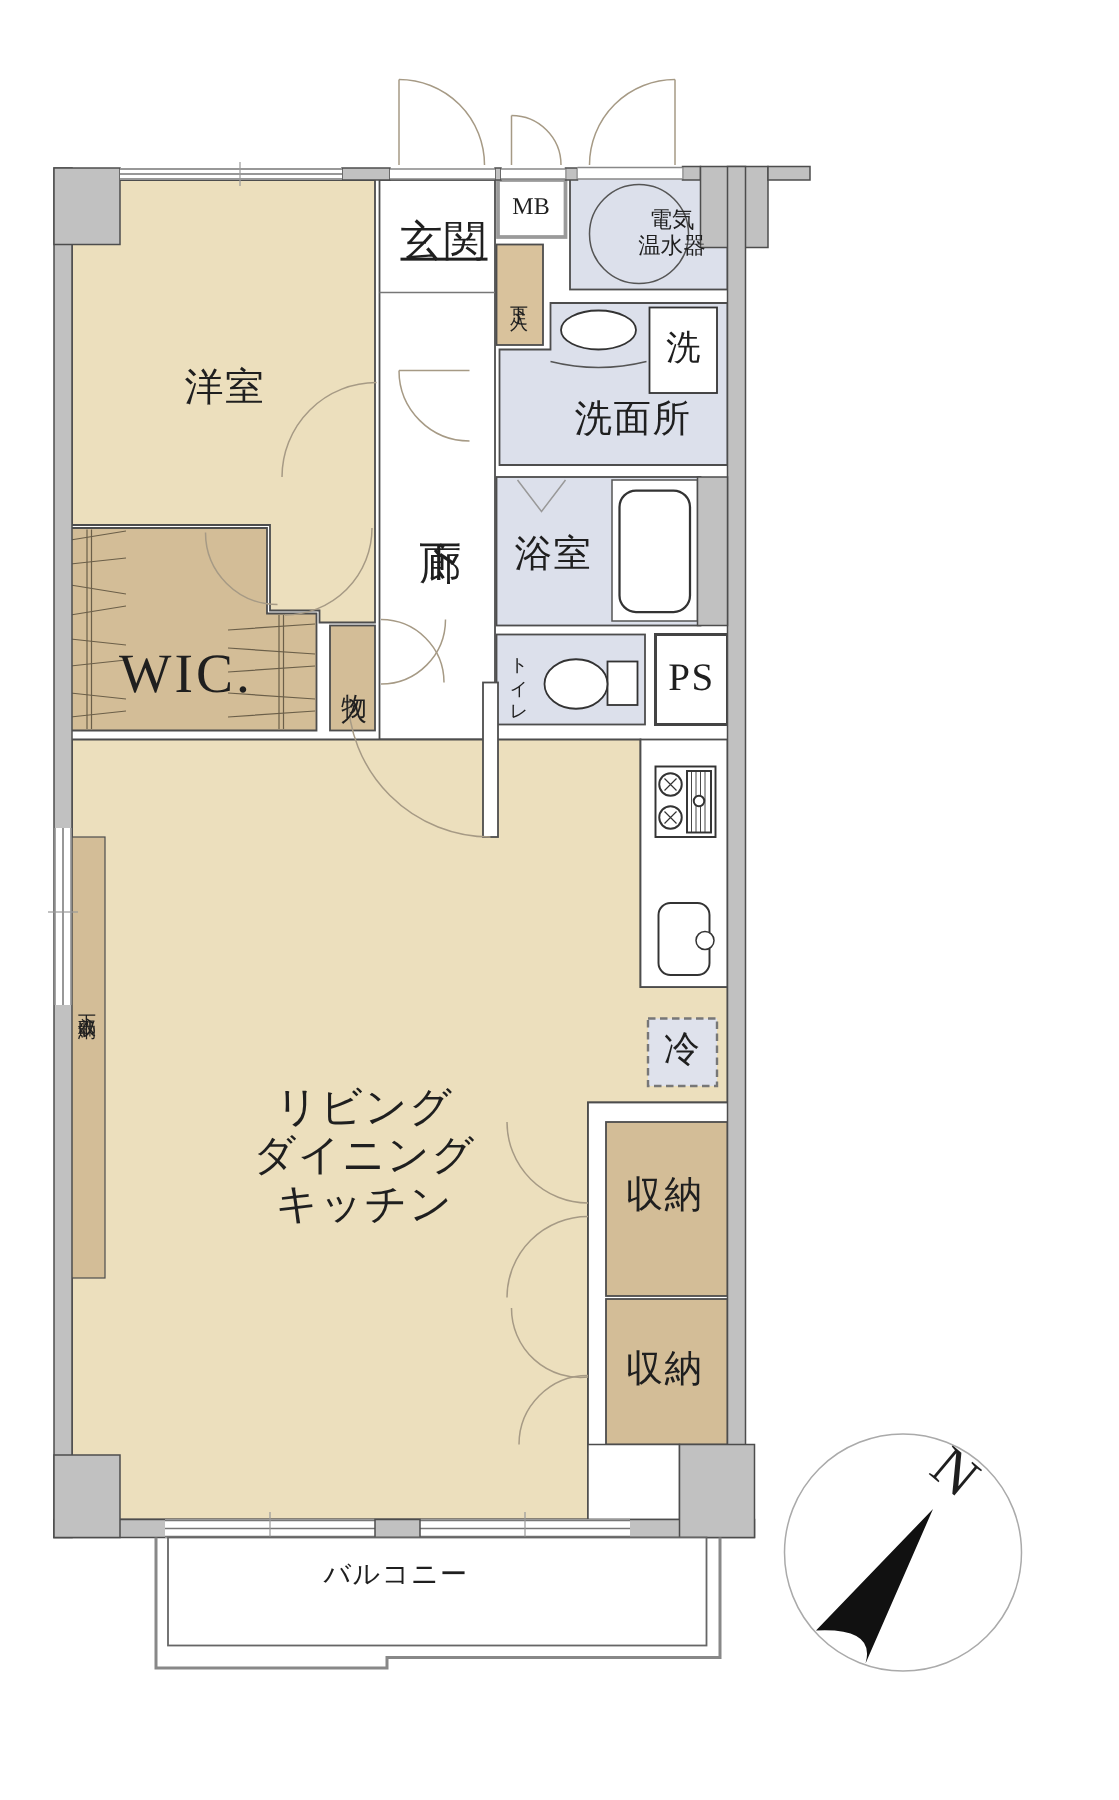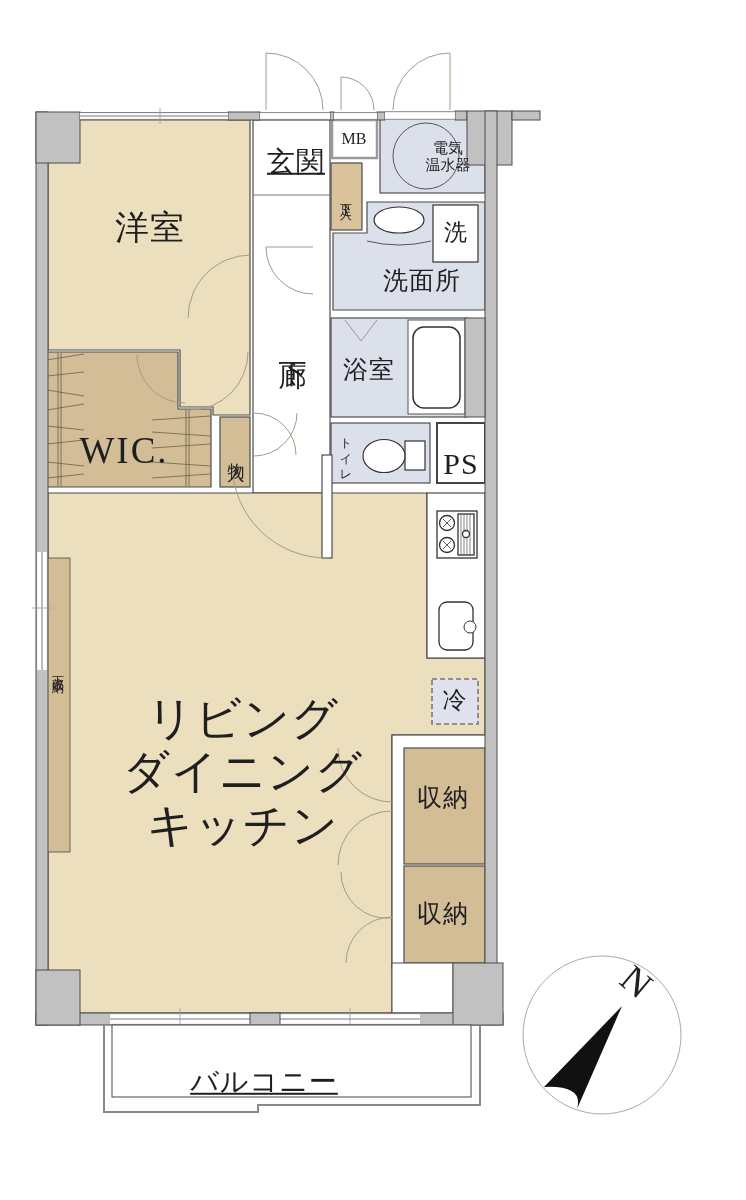--- a/index.html
+++ b/index.html
@@ -170,37 +170,37 @@
     <rect x="112" y="1025" width="359" height="72" fill="#ffffff" stroke="#666" stroke-width="1.2"></rect>
     <path d="M104,1025 L104,1112 L258,1112 L258,1105 L480,1105 L480,1025" fill="none" stroke="#888" stroke-width="2"></path>
   </g>
 
   <g>
     <circle cx="602" cy="1035" r="79" fill="#ffffff" stroke="#aaa" stroke-width="1"></circle>
     <path d="M622,1006 L544,1087 Q584,1085 577,1109 Z" fill="#111"></path>
   </g>
 </svg>
 
-<div class="lbl" style="left:150px;top:228px;font-size:34px;">洋室</div>
+<div class="lbl" style="left:150px;top:260px;font-size:26px;font-family:Liberation Mono, monospace;">洋室</div>
 <div class="lbl" style="left:296px;top:162px;font-size:28px;text-decoration:underline;">玄関</div>
 <div class="lbl" style="left:354px;top:139px;font-size:16px;letter-spacing:0;">MB</div>
 <div class="lbl" style="left:448px;top:157px;font-size:15px;letter-spacing:0;">電気
 温水器</div>
 <div class="lbl vert" style="left:346px;top:197px;font-size:12px;">下足入</div>
 <div class="lbl" style="left:456px;top:233px;font-size:23px;">洗</div>
 <div class="lbl" style="left:422px;top:280px;font-size:25px;">洗面所</div>
 <div class="lbl" style="left:369px;top:371px;font-size:25px;font-family:Liberation Mono, monospace;">浴室</div>
 <div class="lbl vert" style="left:292px;top:340px;font-size:28px;">廊下</div>
 <div class="lbl" style="left:124px;top:451px;font-size:37px;letter-spacing:2px;">WIC.</div>
 <div class="lbl vert" style="left:236px;top:451px;font-size:17px;">物入</div>
 <div class="lbl vert" style="left:346px;top:453px;font-size:12px;">トイレ</div>
-<div class="lbl" style="left:461px;top:452px;font-size:30px;margin-top:12px;">PS</div>
+<div class="lbl" style="left:461px;top:452px;font-size:26px;">PS</div>
 <div class="lbl" style="left:455px;top:701px;font-size:24px;">冷</div>
-<div class="lbl" style="left:243px;top:772px;font-size:46px;">リビング
+<div class="lbl" style="left:243px;top:772px;font-size:28px;">リビング
 ダイニング
 キッチン</div>
 <div class="lbl vert" style="left:58px;top:670px;font-size:12px;">下部収納</div>
 <div class="lbl" style="left:443px;top:797px;font-size:25px;">収納</div>
 <div class="lbl" style="left:443px;top:913px;font-size:25px;">収納</div>
-<div class="lbl" style="left:264px;top:1082px;font-size:28px;text-decoration:underline;">バルコニー</div>
+<div class="lbl" style="left:264px;top:1050px;font-size:18px;">バルコニー</div>
 <div class="lbl north" style="left:637px;top:982px;font-size:38px;">N</div>
 
 </div>
 
 </body></html>

